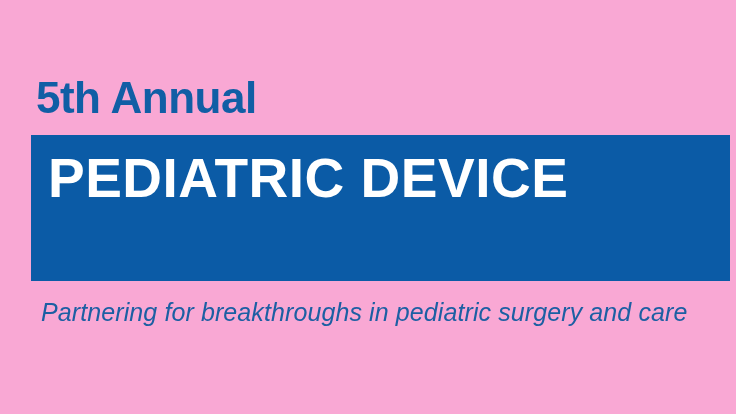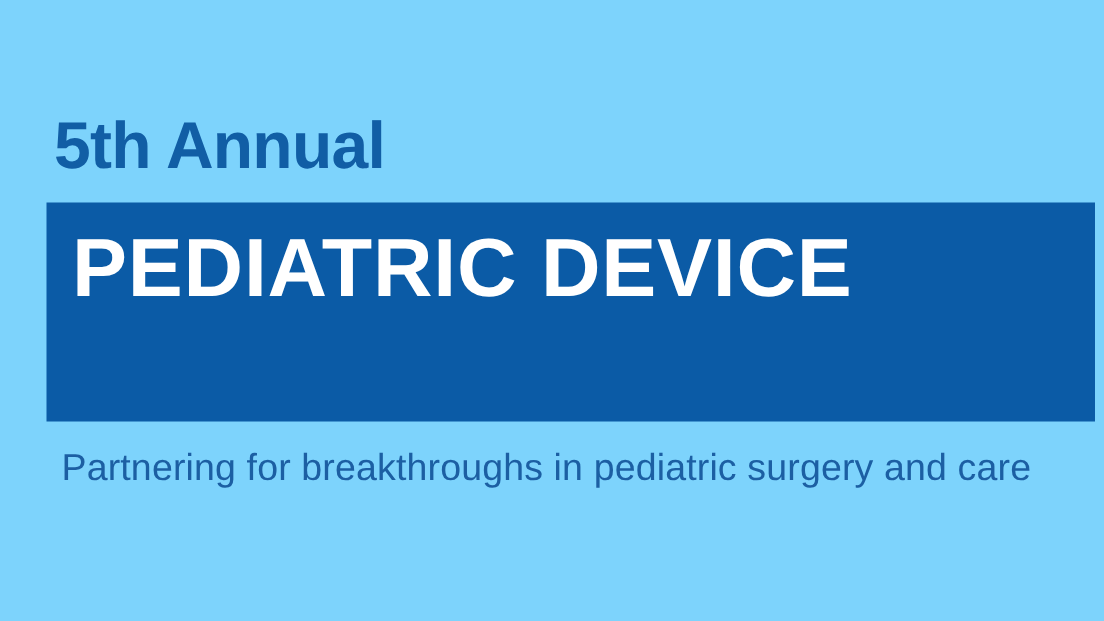--- a/index.html
+++ b/index.html
@@ -13,21 +13,21 @@
     height: 414px;
     background: #ffffff;
     font-family: "Liberation Sans", sans-serif;
     overflow: hidden;
   }
 
   .banner {
     position: relative;
     width: 736px;
     height: 414px;
-    background: #7dd3fc;
+    background: #f9a8d4;
   }
 
   
   .eyebrow {
     position: absolute;
     left: 36px;
     top: 74px;
     font-family: "Liberation Sans", sans-serif;
     font-weight: bold;
     font-size: 44px;
@@ -80,20 +80,21 @@
     font-size: 55px;
     letter-spacing: 0px;
   }
 
   
   .tagline {
     position: absolute;
     left: 41px;
     top: 297px;
     font-family: "Liberation Sans", sans-serif;
+    font-style: italic;
     font-weight: normal;
     font-size: 25px;
     line-height: 30px;
     letter-spacing: 0.1px;
     color: #1C5FA3;
     white-space: nowrap;
   }
 </style>
 </head>
 <body>

